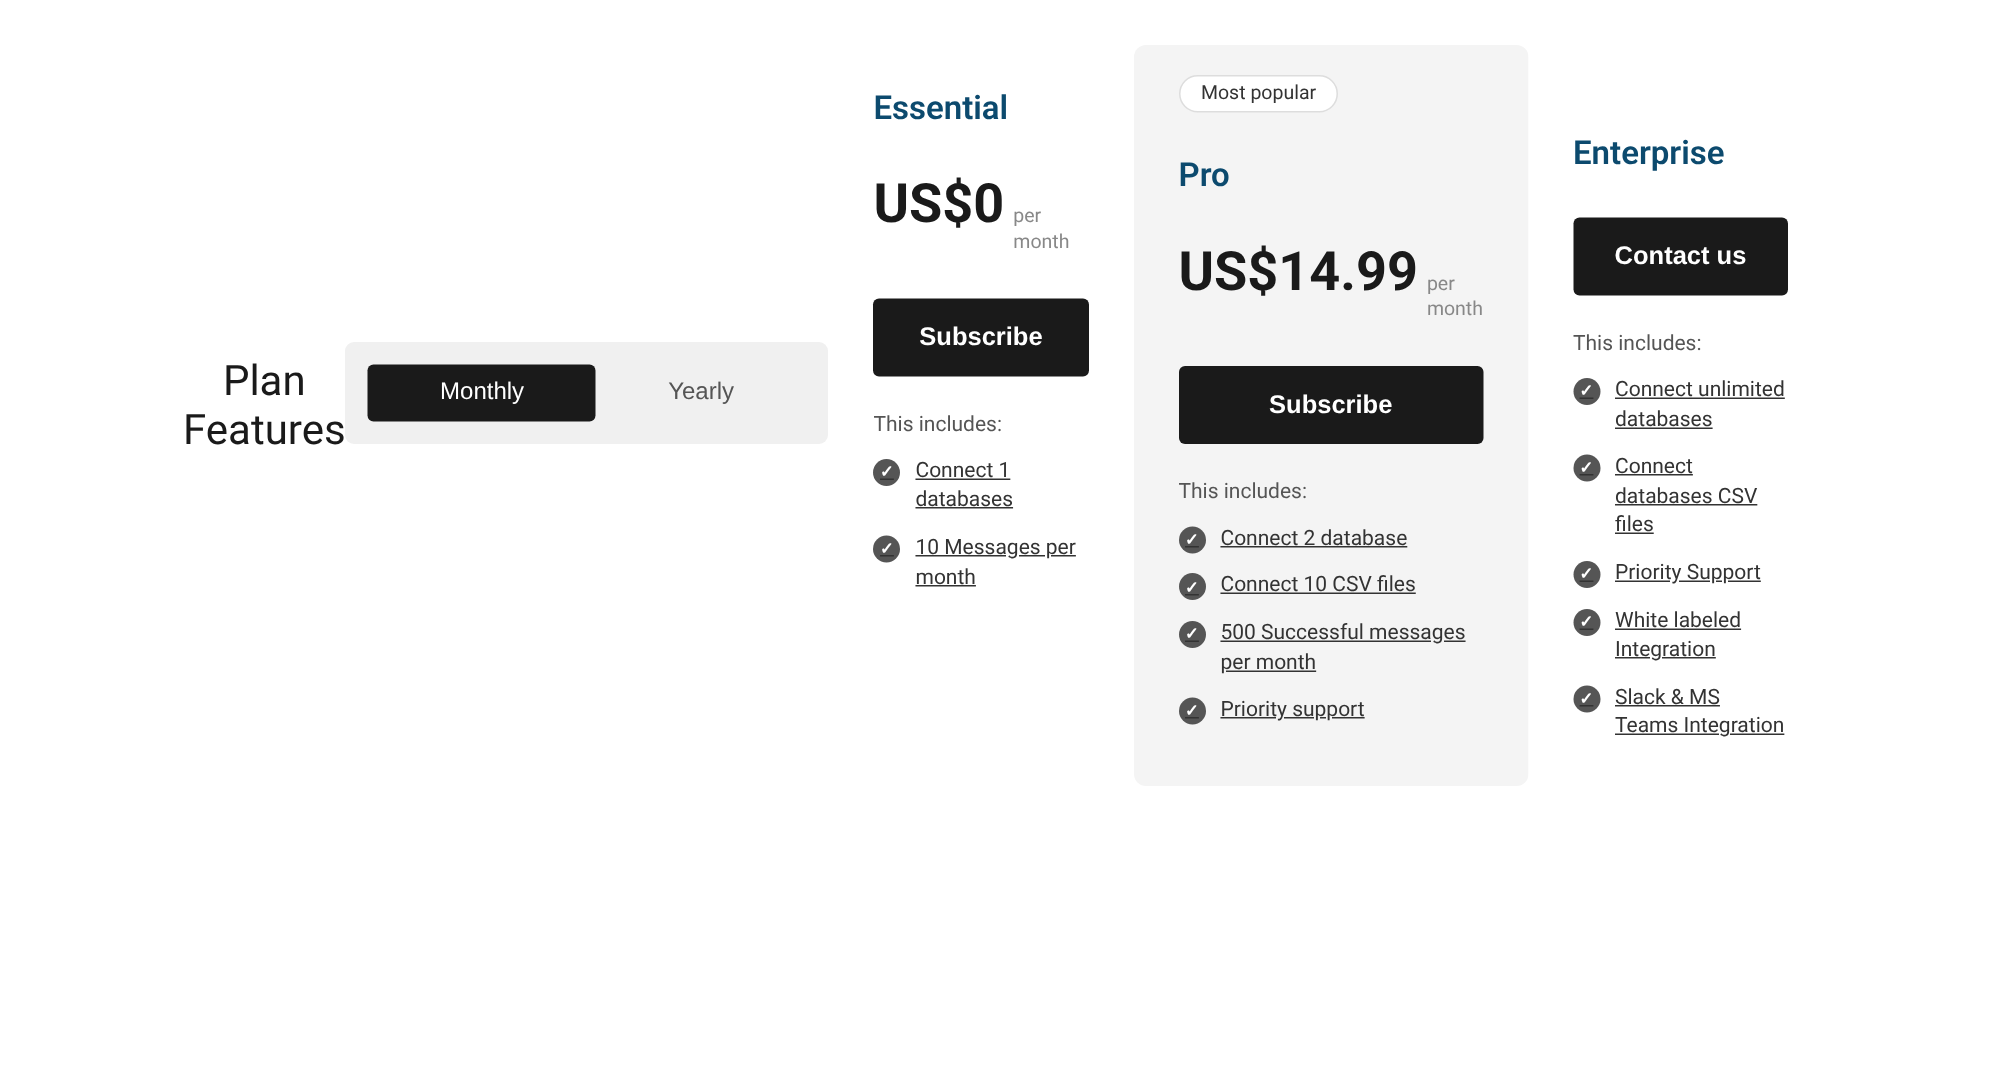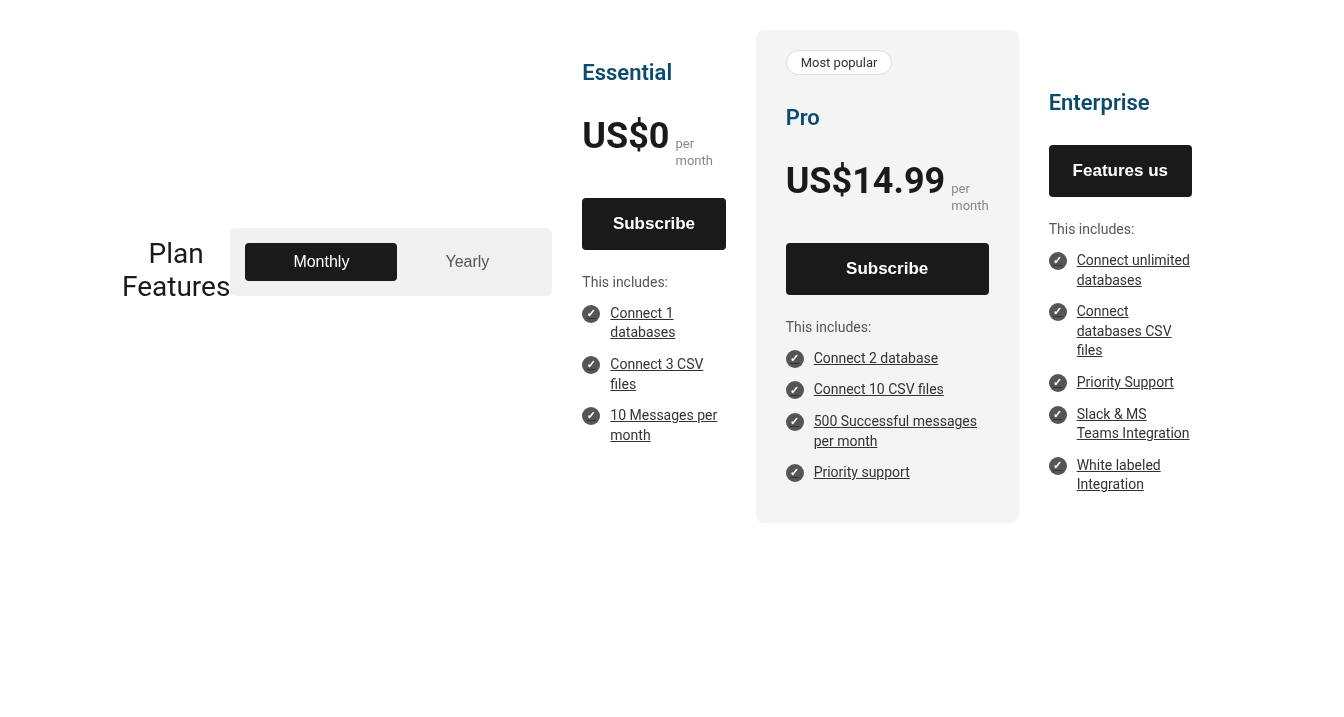--- a/index.html
+++ b/index.html
@@ -209,24 +209,20 @@
 
       <div class="includes-label">This includes:</div>
 
       <ul class="feature-list">
         <li class="feature-item">
           <span class="check-icon"></span>
           <span>Connect 1 databases</span>
         </li>
         <li class="feature-item">
           <span class="check-icon"></span>
-          <span>Connect 3 CSV files</span>
-        </li>
-        <li class="feature-item">
-          <span class="check-icon"></span>
           <span>10 Messages per month</span>
         </li>
       </ul>
     </div>
 
     <div class="plan-card pro">
       <div class="most-popular-badge">Most popular</div>
 
       <div class="plan-name">Pro</div>
 
@@ -258,42 +254,42 @@
         <li class="feature-item">
           <span class="check-icon"></span>
           <span>Priority support</span>
         </li>
       </ul>
     </div>
 
     <div class="plan-card enterprise-card">
       <div class="plan-name">Enterprise</div>
 
-      <button class="subscribe-btn">Features us</button>
+      <button class="subscribe-btn">Contact us</button>
 
       <div class="includes-label">This includes:</div>
 
       <ul class="feature-list">
         <li class="feature-item">
           <span class="check-icon"></span>
           <span>Connect unlimited databases</span>
         </li>
         <li class="feature-item">
           <span class="check-icon"></span>
           <span>Connect databases CSV files</span>
         </li>
         <li class="feature-item">
           <span class="check-icon"></span>
           <span>Priority Support</span>
         </li>
         <li class="feature-item">
           <span class="check-icon"></span>
+          <span>White labeled Integration</span>
+        </li>
+        <li class="feature-item">
+          <span class="check-icon"></span>
           <span>Slack &amp; MS Teams Integration</span>
-        </li>
-        <li class="feature-item">
-          <span class="check-icon"></span>
-          <span>White labeled Integration</span>
         </li>
       </ul>
     </div>
 
   </div>
 </div>
 
 </body></html>

